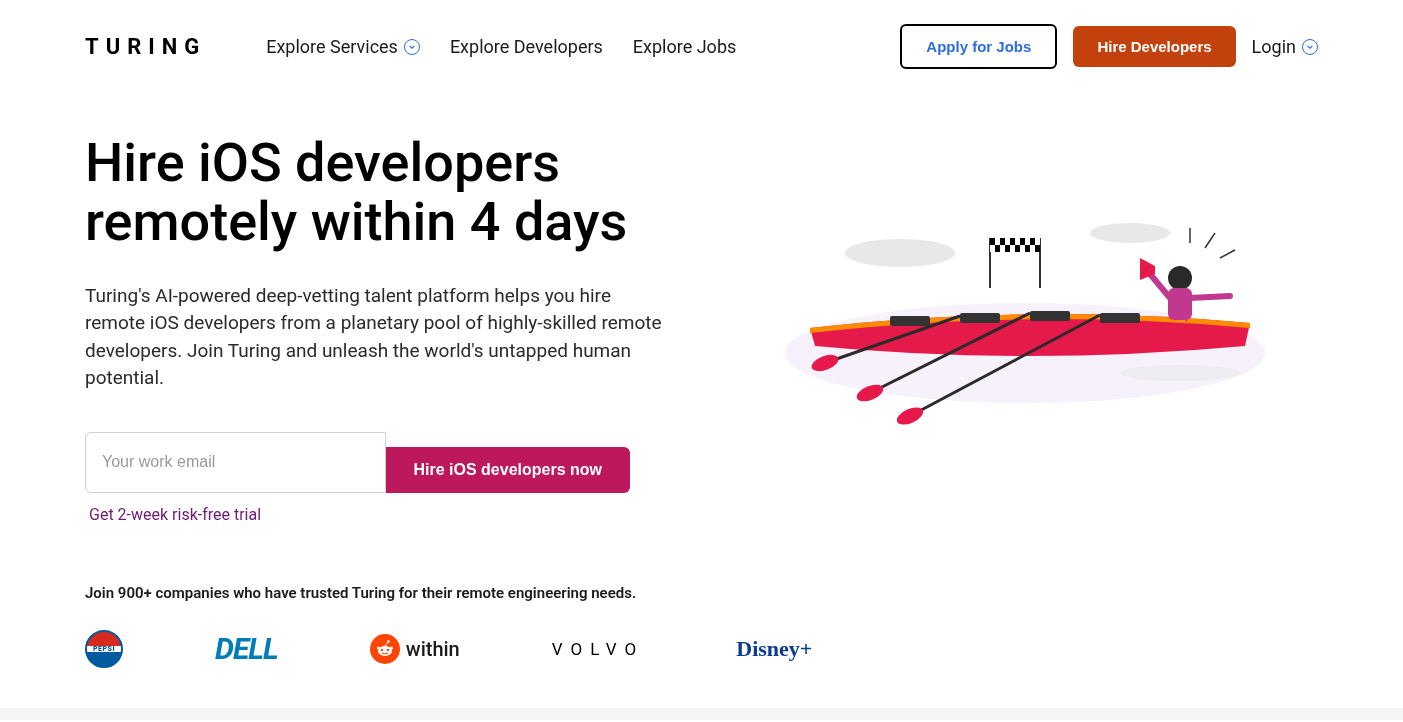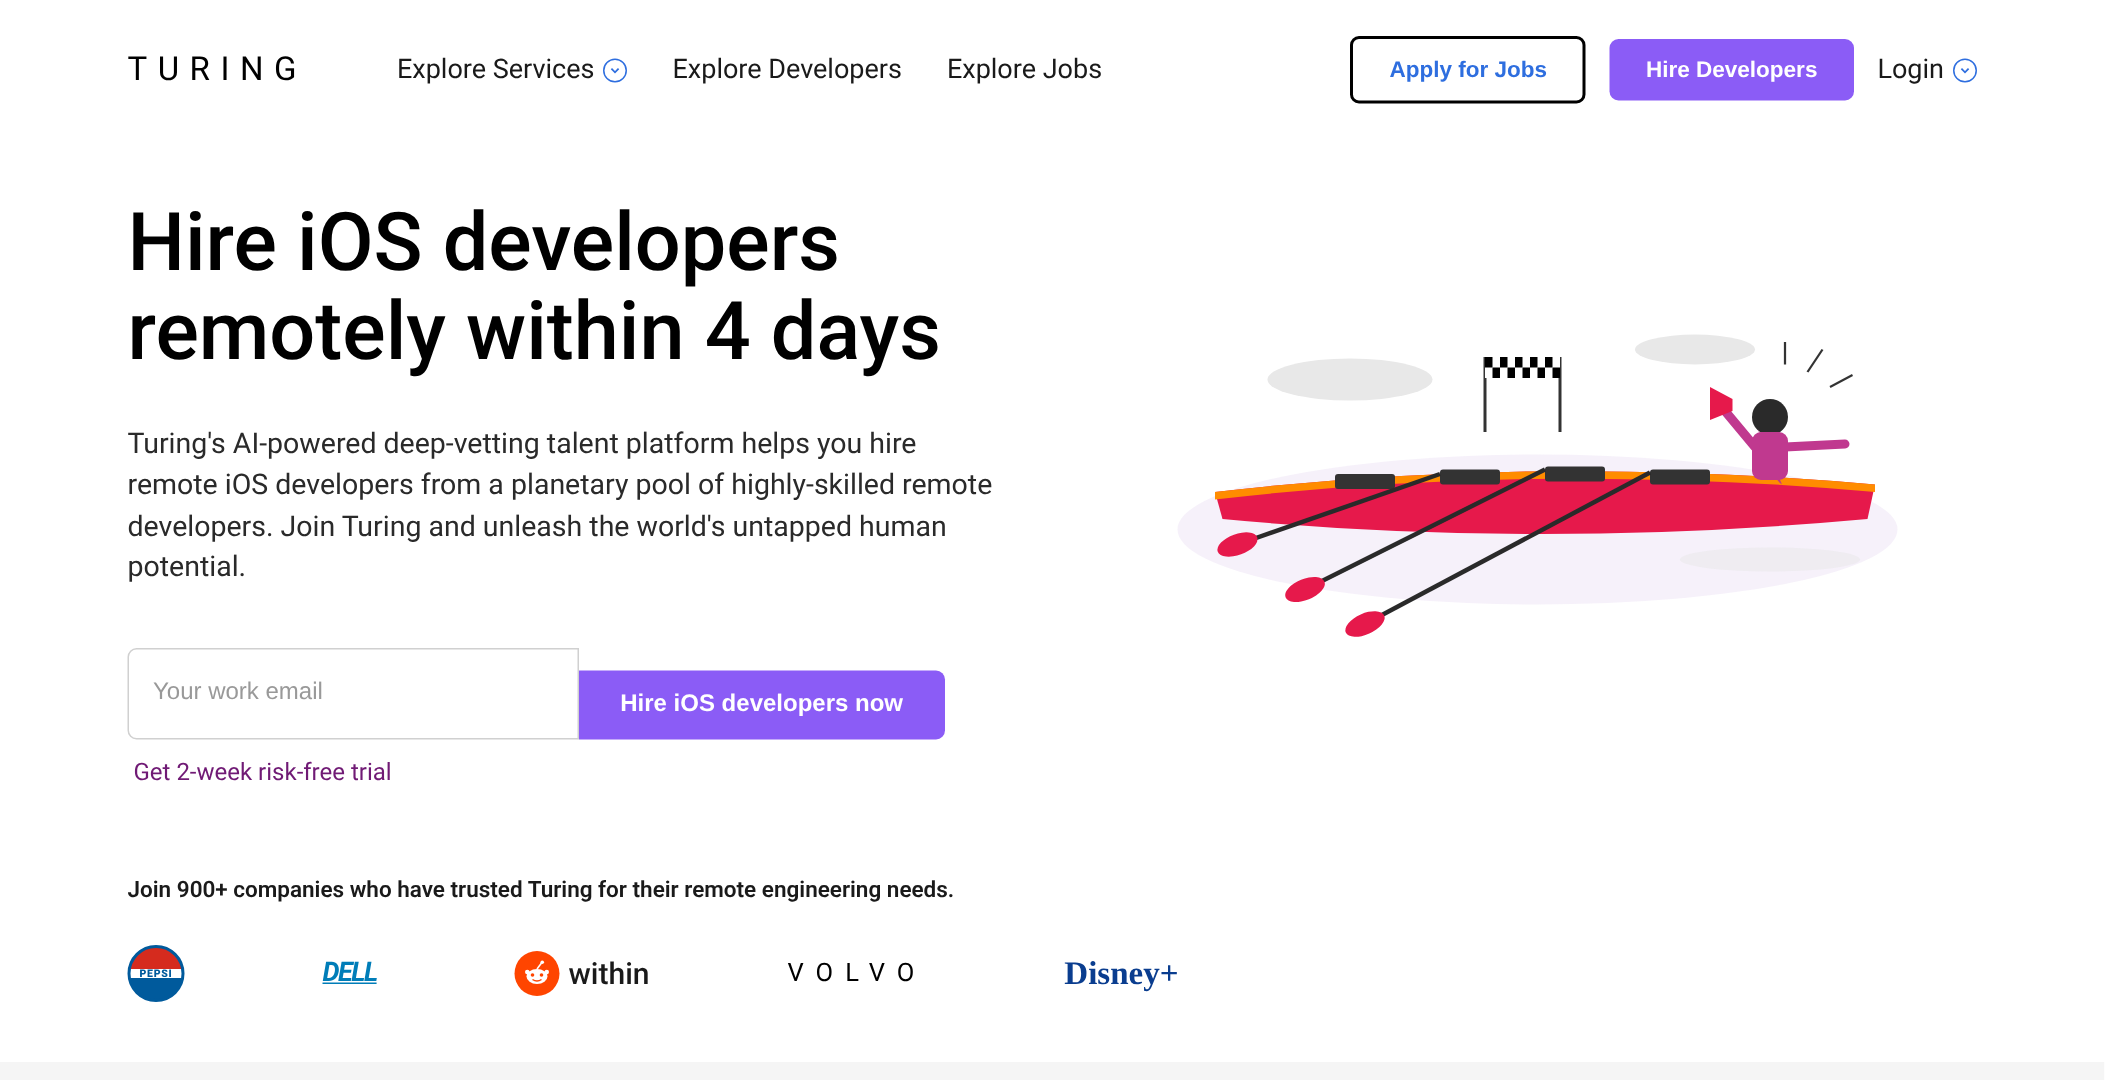--- a/index.html
+++ b/index.html
@@ -18,21 +18,21 @@
       justify-content: space-between;
       padding: 24px 85px;
     }
     .header-left {
       display: flex;
       align-items: center;
       gap: 60px;
     }
     .logo {
       font-size: 22px;
-      font-weight: 400;
+      font-weight: 700;
       letter-spacing: 7px;
       color: #000000;
     }
     .nav {
       display: flex;
       gap: 30px;
     }
     .nav-item {
       font-size: 18px;
       color: #1a1a1a;
@@ -66,21 +66,21 @@
       font-weight: 600;
       cursor: pointer;
       border: none;
     }
     .btn-outline {
       background: #ffffff;
       color: #2e6edf;
       border: 2px solid #000000;
     }
     .btn-primary {
-      background: #8b5cf6;
+      background: #c2410c;
       color: #ffffff;
     }
     .login {
       font-size: 18px;
       color: #1a1a1a;
       cursor: pointer;
       display: flex;
       align-items: center;
       gap: 6px;
       text-align: center;
@@ -119,21 +119,21 @@
       border: 1px solid #d0d0d0;
       border-radius: 6px 0 0 6px;
       outline: none;
       color: #666;
     }
     .email-input::placeholder {
       color: #999;
     }
     .email-submit {
       padding: 14px 28px;
-      background: #8b5cf6;
+      background: #be185d;
       color: #ffffff;
       font-size: 16px;
       font-weight: 600;
       border: none;
       border-radius: 0 6px 6px 0;
       cursor: pointer;
       margin-top: 15px;
     }
     .trial-text {
       font-size: 16px;
@@ -183,26 +183,25 @@
       position: absolute;
       top: 50%;
       left: 50%;
       transform: translate(-50%, -50%);
       font-size: 7px;
       font-weight: 900;
       color: #005a9c;
       letter-spacing: 0.5px;
     }
     .dell-text {
-      font-size: 18px;
+      font-size: 30px;
       font-weight: 700;
       color: #007db8;
       font-style: italic;
       letter-spacing: -1px;
-      text-decoration: underline;
     }
     .reddit-logo {
       display: flex;
       align-items: center;
       gap: 6px;
     }
     .reddit-icon {
       width: 30px;
       height: 30px;
       background: #ff4500;

